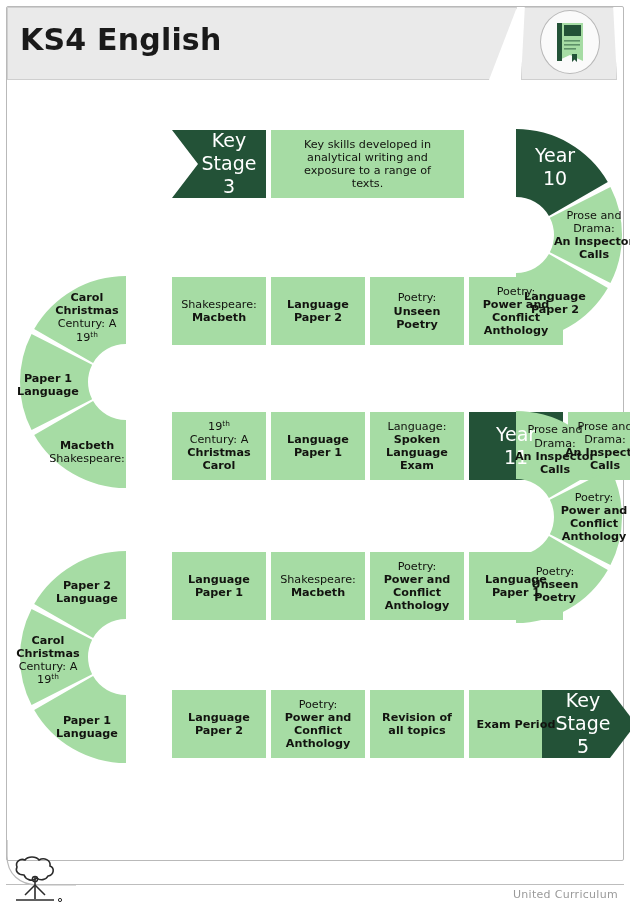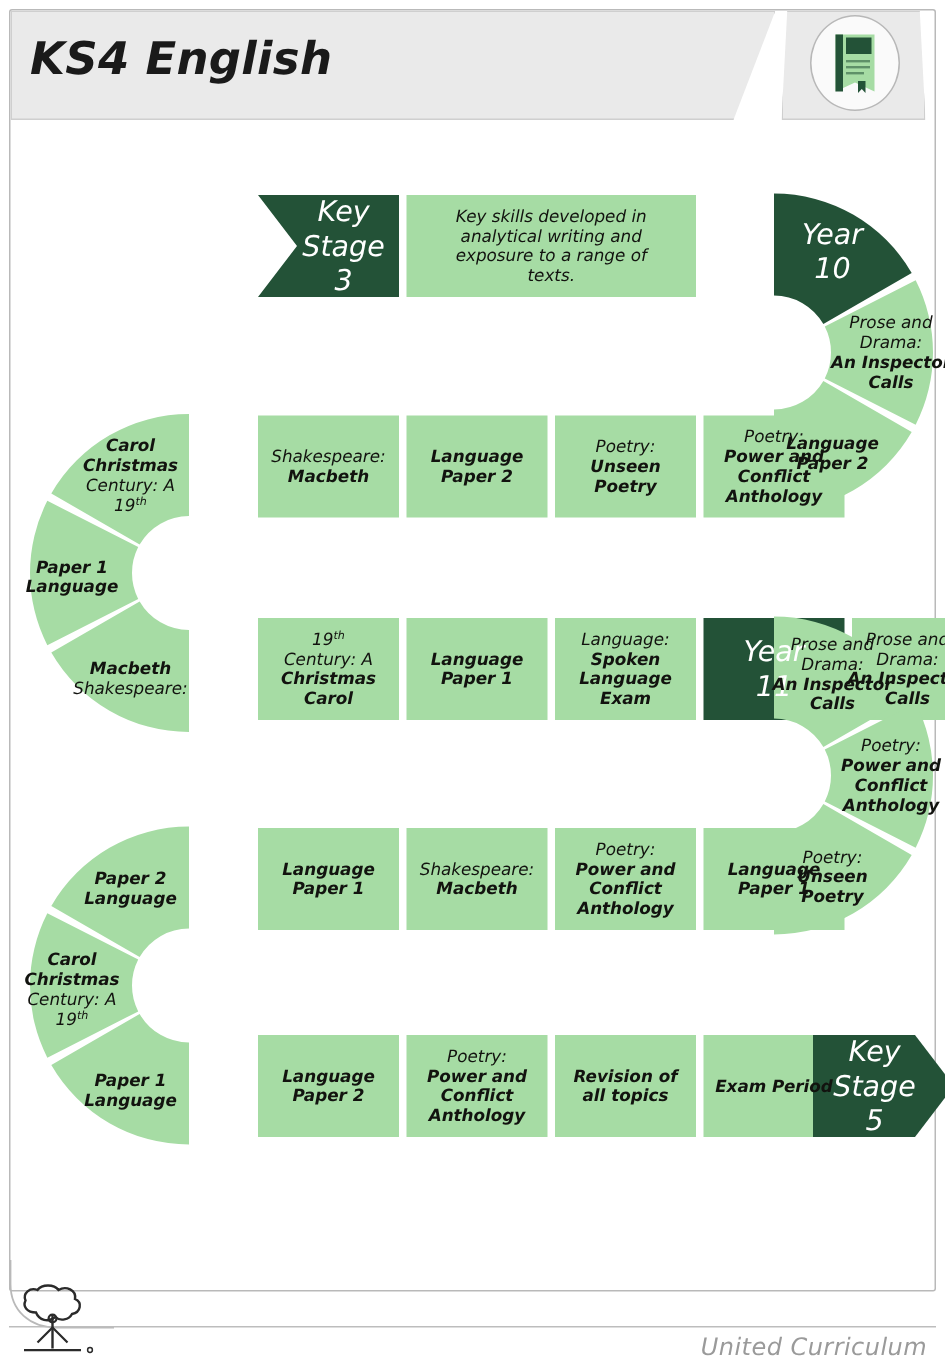--- a/index.html
+++ b/index.html
@@ -6,21 +6,20 @@
   html, body {
     width: 630px; height: 910px;
     background: #ffffff;
     font-family: "DejaVu Sans", "Liberation Sans", sans-serif;
     overflow: hidden;
   }
   #page {
     position: relative;
     width: 630px; height: 680px;
     background: #ffffff;
-    font-style: italic;
   }
   
   .frame-outline {
     position: absolute;
     left: 6px; top: 6px;
     width: 618px; height: 855px;
     border: 1px solid #b9b9b9;
     border-radius: 2px;
     pointer-events: none;
   }
@@ -81,21 +80,21 @@
     background: #bdbdbd;
   }
   .footer-logo {
     position: absolute;
     left: 10px; top: 855px;
     width: 58px; height: 50px;
   }
   .footer-brand {
     position: absolute;
     right: 12px; top: 888px;
-    font-size: 16px;
+    font-size: 11px;
     color: #9a9a9a;
     letter-spacing: 0.3px;
   }
   .corner-curve {
     position: absolute;
     left: 6px; top: 840px;
     width: 70px; height: 46px;
     pointer-events: none;
   }
 </style>

